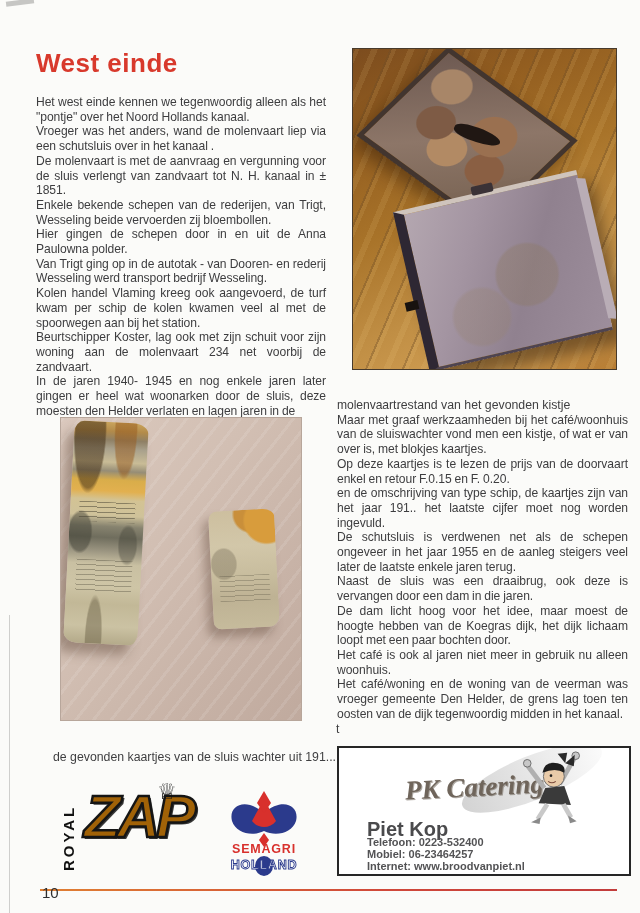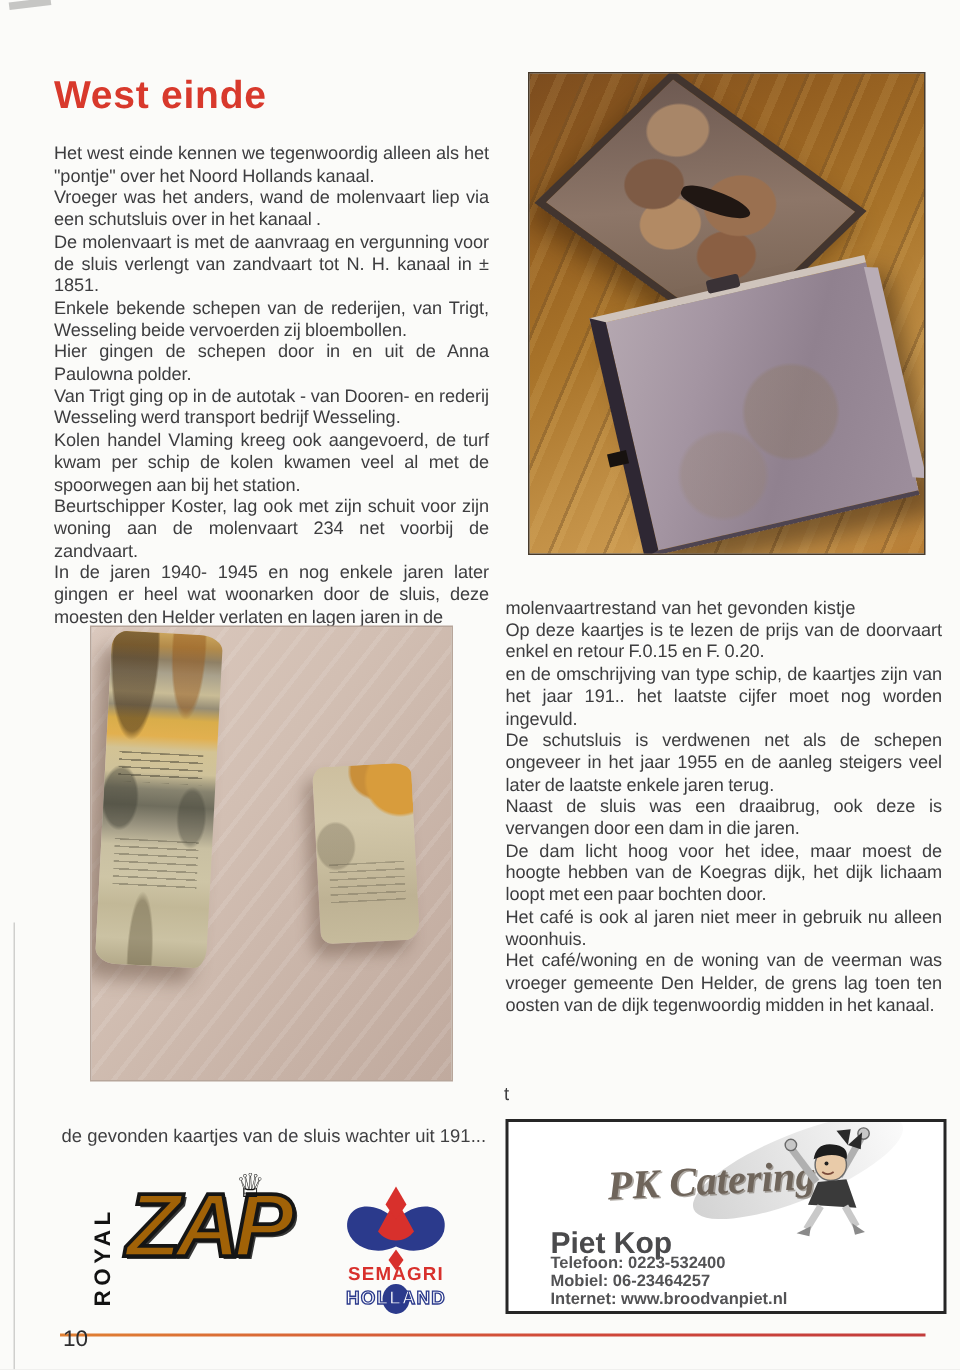--- a/index.html
+++ b/index.html
@@ -13,21 +13,21 @@
   .title{position:absolute;left:36px;top:48px;margin:0;font-size:26px;font-weight:bold;
         letter-spacing:.5px;color:#d8392c;}
 
   .col{position:absolute;font-size:12.1px;line-height:14.7px;letter-spacing:-.05px;word-spacing:-.4px;}
   .col p{margin:0;text-align:justify;}
   .left-col{left:36px;top:95px;width:290px;}
   .right-col{left:337px;top:398px;width:291px;}
 
   .caption{position:absolute;font-size:12.3px;color:#3f3f41;margin-top:21px;}
   .caption1{left:352px;top:377px;width:263px;text-align:center;}
-  .caption2{left:41px;top:729px;width:300px;}
+  .caption2{left:53px;top:729px;width:300px;}
   .stray{position:absolute;left:336px;top:722px;font-size:12.3px;color:#3f3f41;}
 
   
   .photo1{position:absolute;left:352px;top:48px;width:263px;height:320px;margin:0;
     border:1px solid #473a2c;overflow:hidden;
     background:
       repeating-linear-gradient(113deg, rgba(72,40,12,.28) 0 2px, rgba(0,0,0,0) 2px 34px),
       repeating-linear-gradient(113deg, rgba(255,222,150,.10) 0 6px, rgba(0,0,0,0) 6px 17px),
       linear-gradient(155deg,#7c4c1e 0%,#935e20 22%,#a87329 45%,#c08e44 68%,#cf9d52 85%,#b67c33 100%);}
   .lid{position:absolute;left:34px;top:26px;width:150px;height:116px;
@@ -153,20 +153,21 @@
     </div>
     <div class="boxbody">
       <div class="box-handle"></div>
       <div class="box-latch"></div>
     </div>
   </figure>
   <div class="caption caption1">restand van het gevonden kistje</div>
 
   <div class="col right-col">
       <p class="para">molenvaart.</p>
+      <p class="para">Maar met graaf werkzaamheden bij het café/woonhuis van de sluiswachter vond men een kistje, of wat er van over is, met blokjes kaartjes.</p>
       <p class="para">Op deze kaartjes is te lezen de prijs van de doorvaart enkel en retour F.0.15 en F. 0.20.</p>
       <p class="para">en de omschrijving van type schip, de kaartjes zijn van het jaar 191.. het laatste cijfer moet nog worden ingevuld.</p>
       <p class="para">De schutsluis is verdwenen net als de schepen ongeveer in het jaar 1955 en de aanleg steigers veel later de laatste enkele jaren terug.</p>
       <p class="para">Naast de sluis was een draaibrug, ook deze is vervangen door een dam in die jaren.</p>
       <p class="para">De dam licht hoog voor het idee, maar moest de hoogte hebben van de Koegras dijk, het dijk lichaam loopt met een paar bochten door.</p>
       <p class="para">Het café is ook al jaren niet meer in gebruik nu alleen woonhuis.</p>
       <p class="para">Het café/woning en de woning van de veerman was vroeger gemeente Den Helder, de grens lag toen ten oosten van de dijk tegenwoordig midden in het kanaal.</p>
     </div>
 
   <figure class="photo2">

